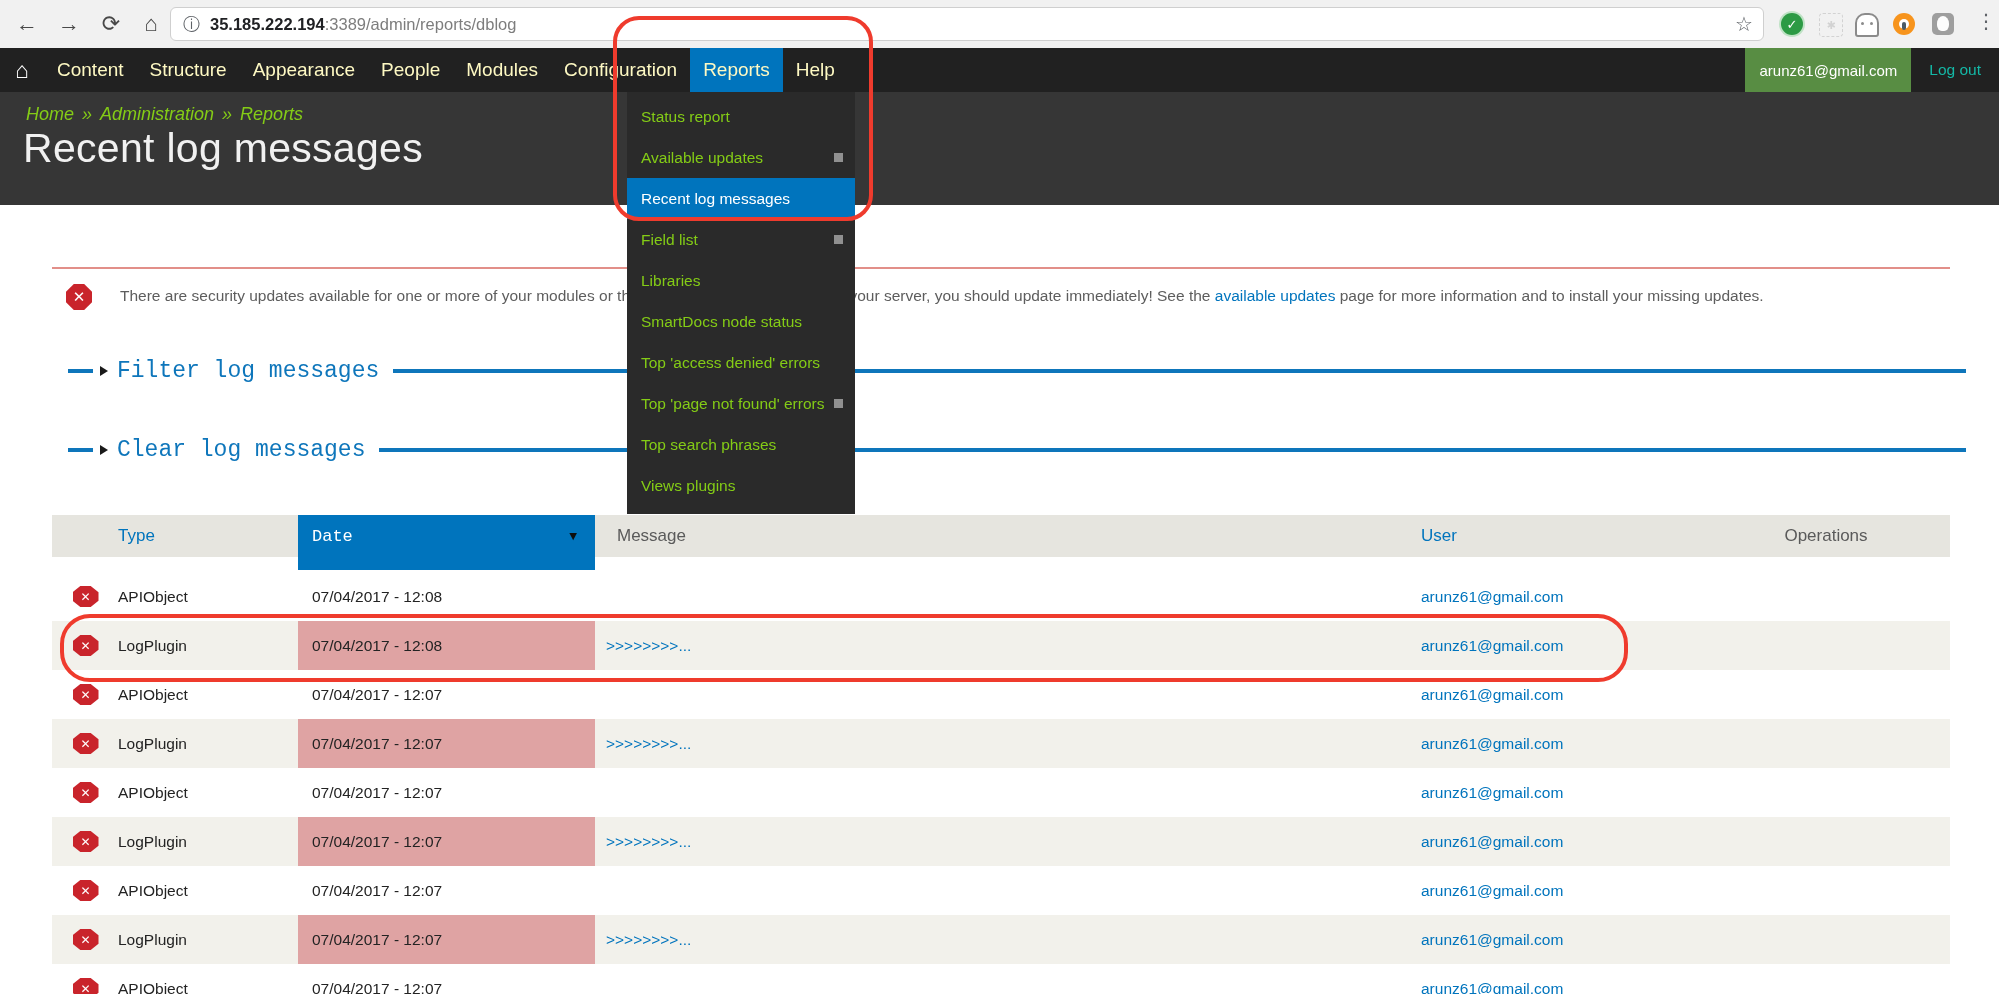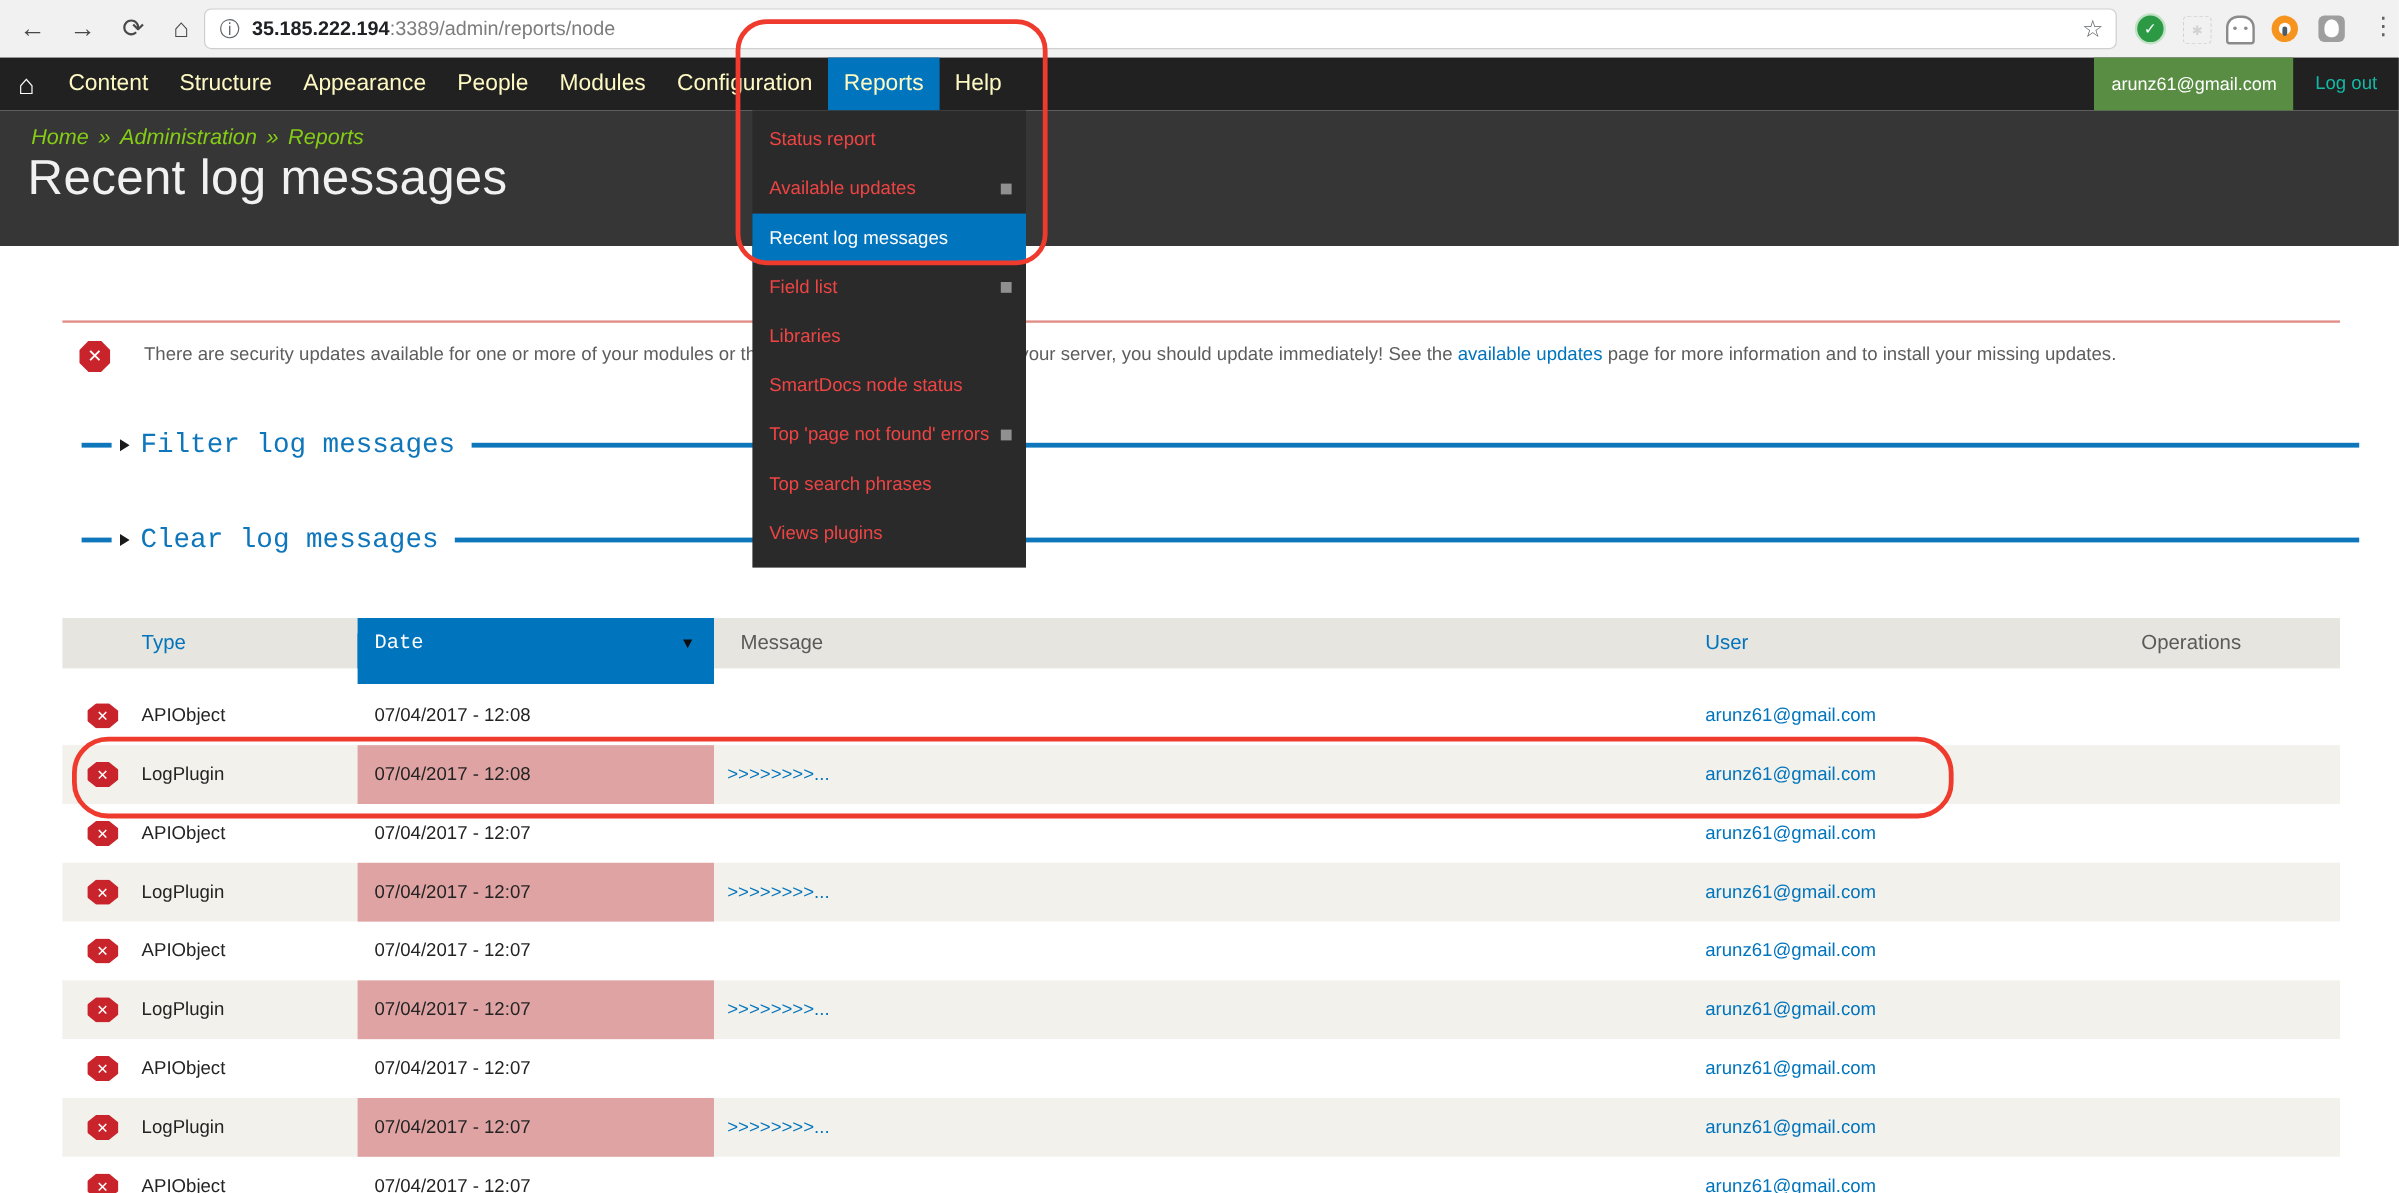--- a/index.html
+++ b/index.html
@@ -86,41 +86,41 @@
   .cell-icon{display:flex;justify-content:center;padding-left:14px;}
   .cell-icon .err-oct{width:21px;height:21px;font-size:12px;}
   .cell-type{padding-left:13px;}
   .cell-date{height:100%;display:flex;align-items:center;padding-left:14px;}
   .row.stripe .cell-date{background:#dfa3a3;}
   .cell-message{padding-left:11px;}
   .cell-user{padding-left:11px;}
 
   
   #dropdown{left:627px;top:92px;width:228px;background:#2a2a2a;padding:4px 0 8px;z-index:60;}
-  .menu-item{position:relative;padding:9px 14px;font-size:15.5px;line-height:23px;color:#ef4444;cursor:pointer;}
+  .menu-item{position:relative;padding:9px 14px;font-size:15.5px;line-height:23px;color:#84cc16;cursor:pointer;}
   .menu-item.active{background:#0074bd;color:#fff;}
   .menu-item .flag{position:absolute;right:12px;top:16px;width:9px;height:9px;background:#909090;}
 
   
   .annot{border:4px solid #ef3b2d;border-radius:30px;z-index:70;pointer-events:none;}
   #annot-menu{left:613px;top:16px;width:252px;height:197px;border-radius:26px;}
   #annot-row{left:60px;top:614px;width:1560px;height:60px;}
 </style>
 </head>
 <body>
 
 <div class="abs" id="browser-bar">
   <span class="nav-ic" style="left:10px">←</span>
   <span class="nav-ic" style="left:52px">→</span>
   <span class="nav-ic" style="left:94px">⟳</span>
   <span class="nav-ic" style="left:134px">⌂</span>
   <div id="url-bar">
     <span class="info">ⓘ</span>
     <span class="url-host">35.185.222.194</span>
-      <span class="url-path">:3389/admin/reports/node</span>
+      <span class="url-path">:3389/admin/reports/dblog</span>
     <span class="star">☆</span>
   </div>
   <div class="ext ext-green" style="left:1781px">✓</div>
   <div class="ext ext-dim" style="left:1819px">✱</div>
   <div class="ext ext-ghost" style="left:1855px;width:20px;height:20px"></div>
   <div class="ext ext-vpn" style="left:1893px"></div>
   <div class="ext ext-gray" style="left:1932px"></div>
   <span class="dots" style="left:1976px">⋮</span>
 </div>
 
@@ -276,19 +276,20 @@
     </div>
 </div>
 
 <div class="abs" id="dropdown">
     <div class="menu-item"><span>Status report</span></div>
     <div class="menu-item"><span>Available updates</span><span class="flag"></span></div>
     <div class="menu-item active"><span>Recent log messages</span></div>
     <div class="menu-item"><span>Field list</span><span class="flag"></span></div>
     <div class="menu-item"><span>Libraries</span></div>
     <div class="menu-item"><span>SmartDocs node status</span></div>
+    <div class="menu-item"><span>Top 'access denied' errors</span></div>
     <div class="menu-item"><span>Top 'page not found' errors</span><span class="flag"></span></div>
     <div class="menu-item"><span>Top search phrases</span></div>
     <div class="menu-item"><span>Views plugins</span></div>
   </div>
 
 <div class="abs annot" id="annot-menu"></div>
 <div class="abs annot" id="annot-row"></div>
 
 </body></html>

